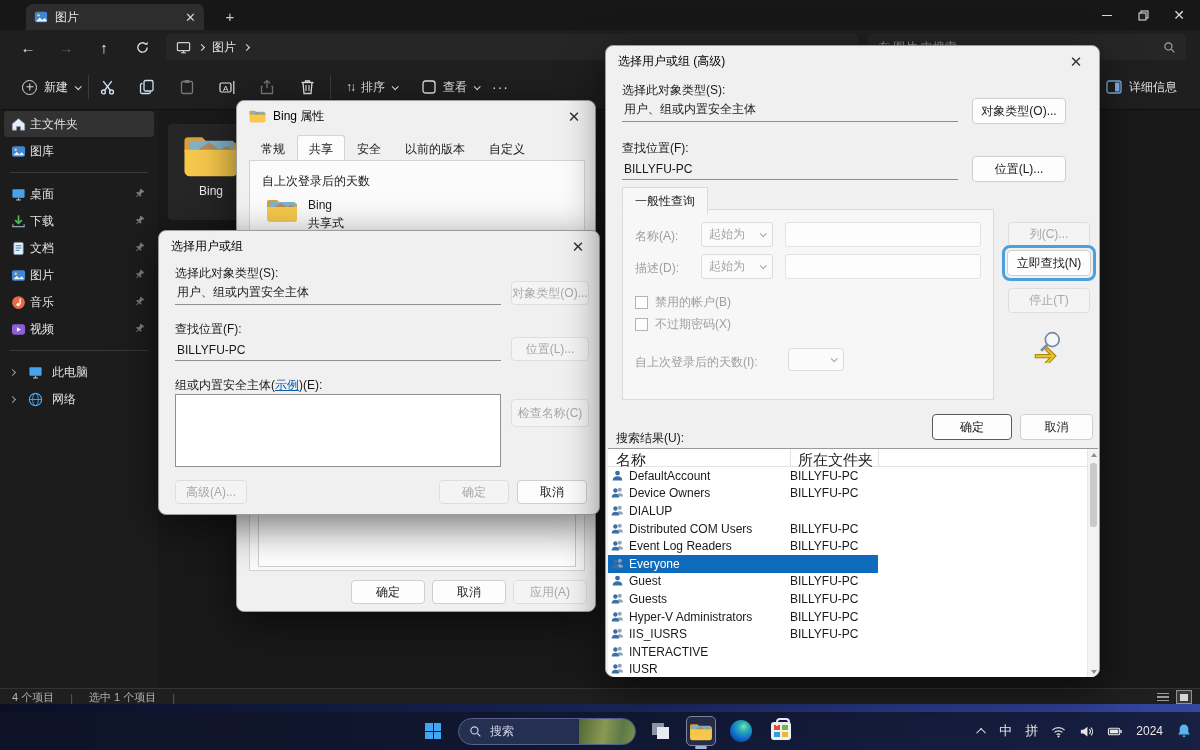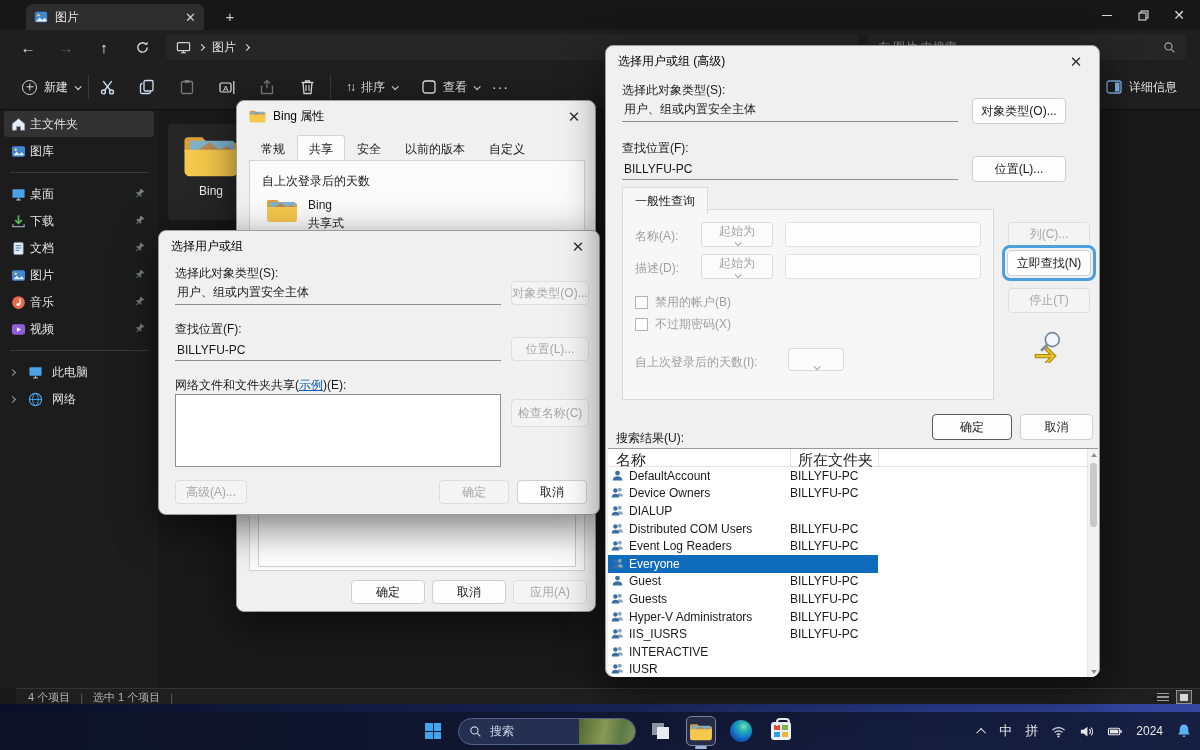--- a/index.html
+++ b/index.html
@@ -44,21 +44,21 @@
   .sitem.sel { background:#323232; }
   .sitem .pin { position:absolute; right:9px; top:7px; opacity:.75; }
   .sdiv { height:1px; background:#383838; margin:8px 10px; }
   .titem { position:relative; margin:1px 4px; height:26px; display:flex; align-items:center; gap:9px; padding:0 8px 0 6px; color:#e3e3e3; font-size:12px; }
   .texp { color:#9a9a9a; font-size:9px; transform:rotate(-45deg); width:5px;height:5px;border-right:1.2px solid #9a9a9a;border-bottom:1.2px solid #9a9a9a; margin-right:4px;}
 
   .content { position:absolute; top:112px; left:160px; right:0; bottom:18px; background:#191919; }
   .ftile { position:absolute; left:8px; top:12px; width:86px; height:96px; background:rgba(255,255,255,.06); border-radius:4px; display:flex; flex-direction:column; align-items:center; padding-top:8px; }
   .ftile .fname { color:#eeeeee; font-size:12px; margin-top:6px; }
 
-  .statusbar { position:absolute; left:0; right:0; bottom:0; height:18px; background:#1f1f1f; border-top:1px solid #333; display:flex; align-items:center; color:#b3b3b3; font-size:11px; padding:0 12px; gap:10px;margin-left:16px; }
+  .statusbar { position:absolute; left:0; right:0; bottom:0; height:18px; background:#1f1f1f; border-top:1px solid #333; display:flex; align-items:center; color:#b3b3b3; font-size:11px; padding:0 12px; gap:16px; }
   .sb-sep { color:#5c5c5c; }
   .viewtoggles { position:absolute; right:8px; top:1px; display:flex; gap:6px; align-items:center; }
   .vt-list { width:14px; height:12px; display:flex; flex-direction:column; justify-content:space-between; padding:2px 1px; }
   .vt-list i { height:1.4px; background:#9a9a9a; }
   .vt-thumb { width:16px; height:14px; border:1px solid #909090; background:#3a3a3a; display:flex; align-items:center; justify-content:center; }
   .vt-thumb i { width:8px; height:7px; background:#d6d6d6; display:block; }
 
   
   .desktop { position:absolute; left:0; right:0; bottom:0; height:46px; background:linear-gradient(90deg,#0a0f26 0%,#15204d 45%,#2a3a8a 78%,#34469f 100%); }
   .taskbar { position:absolute; left:0; right:0; bottom:0; height:38px; background:rgba(15,20,40,.78); display:flex; align-items:center; }
@@ -92,21 +92,21 @@
   .lbl.dis { color:#9f9f9f; }
   .fld { position:absolute; border-bottom:1px solid #8f8f8f; display:flex; align-items:flex-end; padding:0 2px 3px 2px; color:#1a1a1a; }
   .btn { position:absolute; background:#fdfdfd; border:1px solid #cfcfcf; border-radius:4px; display:flex; align-items:center; justify-content:center; color:#1a1a1a; font-size:12px; }
   .btn.dis { color:#a8a8a8; background:#f4f4f4; border-color:#dedede; }
   .btn.def { border-color:#5a5a5a; }
   .txtarea { position:absolute; background:#ffffff; border:1px solid #8f8f8f; }
   .link { color:#0b5cab; text-decoration:underline; }
 
   .qtab { position:absolute; background:#f7f7f7; border:1px solid #dadada; border-bottom:1px solid #f7f7f7; padding:5px 12px 4px 12px; z-index:2; }
   .qbox { position:absolute; background:#f7f7f7; border:1px solid #dadada; }
-  .dd { position:absolute; background:#fbfbfb; border:1px solid #dcdcdc; border-radius:3px; display:flex; align-items:center; justify-content:space-between; padding:0 7px; color:#a3a3a3;flex-direction:column; }
+  .dd { position:absolute; background:#fbfbfb; border:1px solid #dcdcdc; border-radius:3px; display:flex; align-items:center; justify-content:space-between; padding:0 7px; color:#a3a3a3; }
   .qfld { position:absolute; background:#fdfdfd; border:1px solid #e2e2e2; border-radius:3px; }
   .cb { position:absolute; display:flex; align-items:center; gap:7px; color:#9f9f9f; }
   .cb i { width:13px; height:13px; border:1px solid #b3b3b3; background:#fdfdfd; display:block; }
   .focusring { position:absolute; border:3px solid #4ba0dc; border-radius:8px; padding:2px;text-align:center; }
   .focusring .btn { position:static; width:100%; height:100%; }
 
   .results { position:absolute; background:#ffffff; border-top:1px solid #9a9a9a; overflow:hidden; border-radius:0 0 7px 7px; }
   .rhead { position:relative; height:18px; border-bottom:1px solid #e3e3e3; font-size:15px; color:#222; }
   .rhead span { position:absolute; top:2px; }
   .rhead .c1 { left:8px; } .rhead .c2 { left:190px; }
@@ -552,21 +552,21 @@
     <div class="dlg-title">
       <span>选择用户或组</span>
     </div>
     <div class="dlg-x" style="right:10px">✕</div>
     <span class="lbl" style="left:16px;top:34px">选择此对象类型(S):</span>
     <div class="fld" style="left:16px;top:50px;width:326px;height:24px">用户、组或内置安全主体</div>
     <div class="btn dis" style="left:352px;top:50px;width:78px;height:24px">对象类型(O)...</div>
     <span class="lbl" style="left:16px;top:90px">查找位置(F):</span>
     <div class="fld" style="left:16px;top:106px;width:326px;height:24px">BILLYFU-PC</div>
     <div class="btn dis" style="left:352px;top:106px;width:78px;height:24px">位置(L)...</div>
-    <span class="lbl" style="left:16px;top:146px"><span>网络文件和文件夹共享(</span><span class="link">示例</span><span>)(E):</span></span>
+    <span class="lbl" style="left:16px;top:146px"><span>组或内置安全主体(</span><span class="link">示例</span><span>)(E):</span></span>
     <div class="txtarea" style="left:16px;top:163px;width:326px;height:73px"></div>
     <div class="btn dis" style="left:352px;top:168px;width:78px;height:28px">检查名称(C)</div>
     <div class="btn dis" style="left:16px;top:249px;width:72px;height:24px">高级(A)...</div>
     <div class="btn dis" style="left:280px;top:249px;width:70px;height:24px">确定</div>
     <div class="btn" style="left:358px;top:249px;width:70px;height:24px">取消</div>
   </div>
 
   <div class="dlg" style="left:605px;top:45px;width:495px;height:632px;z-index:7">
     <div class="dlg-title">
       <span>选择用户或组 (高级)</span>

